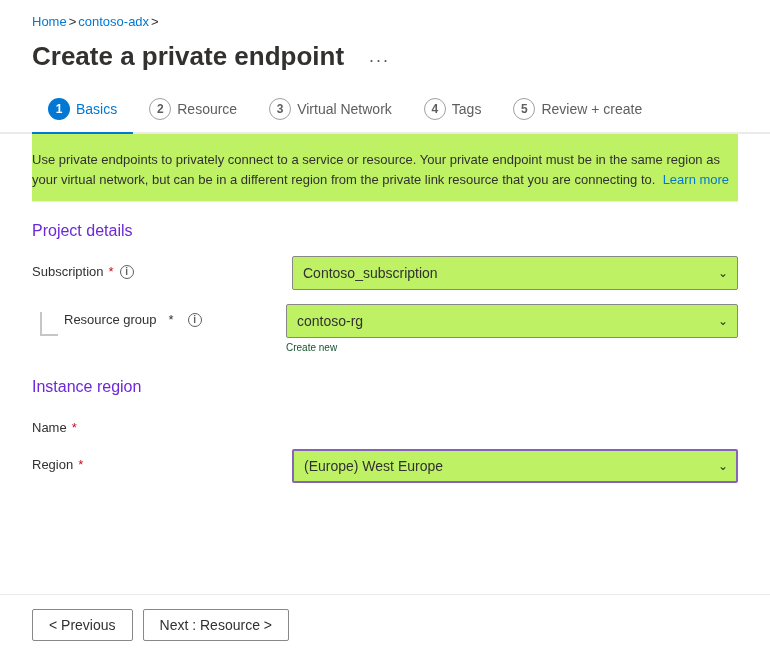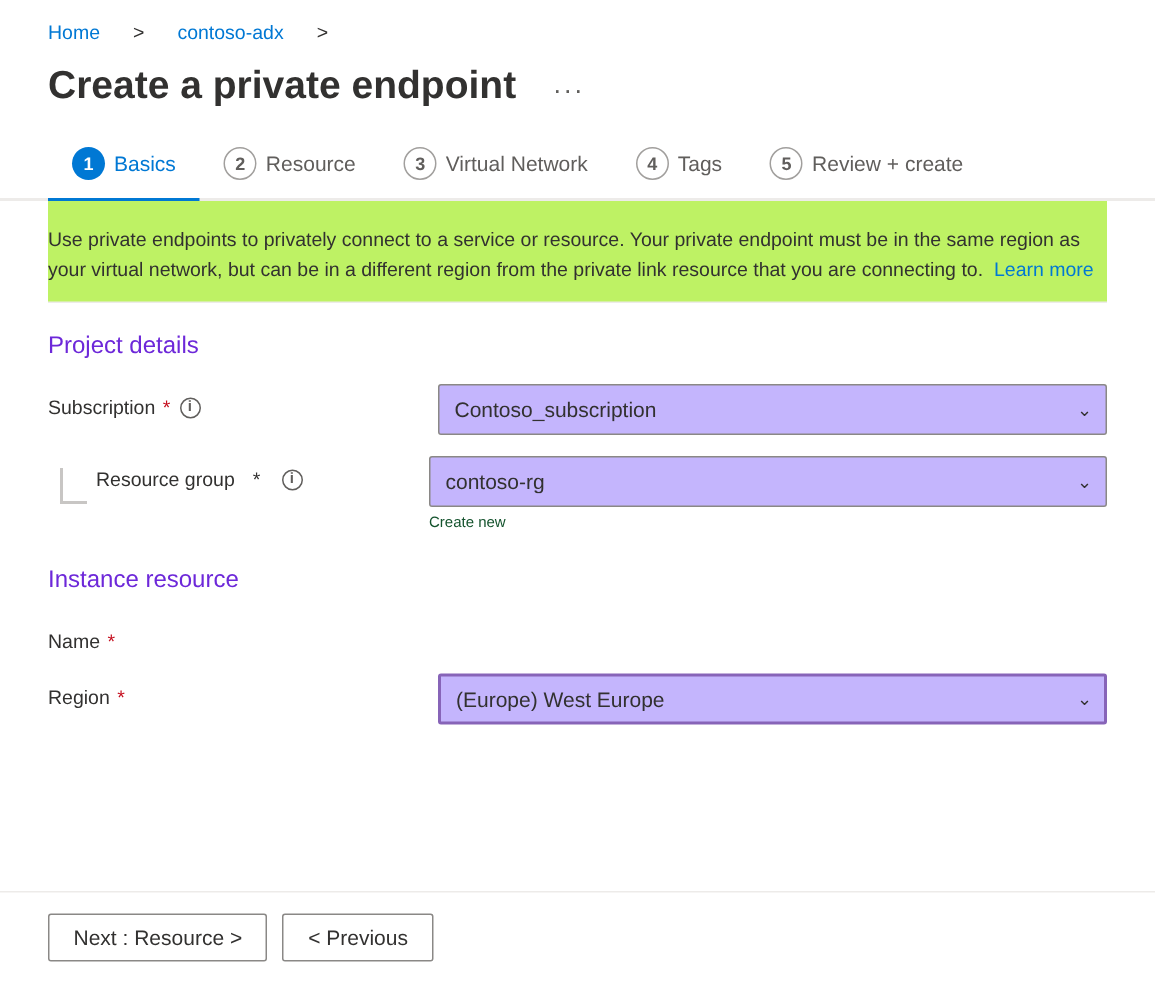--- a/index.html
+++ b/index.html
@@ -16,21 +16,21 @@
     }
     .main-content {
       flex: 1;
       padding: 0 32px;
       overflow-y: auto;
     }
     
     .breadcrumb {
       display: flex;
       align-items: center;
-      gap: 22px;
+      gap: 2px;
       padding: 14px 32px 8px;
       font-size: 13px;
     }
     .breadcrumb a {
       color: #0078d4;
       text-decoration: none;
     }
     
     .page-title {
       font-size: 26px;
@@ -154,21 +154,21 @@
       flex: 1;
     }
     .dropdown-container {
       position: relative;
       width: 100%;
     }
     .dropdown-container select {
       width: 100%;
       height: 34px;
       border: 1px solid #8a8886;
-      background: #c4b5fd;
+      background: #bef264;
       padding: 4px 32px 4px 10px;
       font-size: 14px;
       color: #323130;
       appearance: none;
       -webkit-appearance: none;
       cursor: pointer;
       border-radius: 2px;
     }
     .dropdown-arrow {
       position: absolute;
@@ -318,21 +318,21 @@
             <option>contoso-rg</option>
           </select>
           <span class="dropdown-arrow">⌄</span>
         </div>
         <a href="#" class="create-new-link">Create new</a>
       </div>
     </div>
   </div>
 
   <div class="form-section">
-    <div class="section-header">Instance resource</div>
+    <div class="section-header">Instance region</div>
 
     <div class="form-row">
       <div class="form-label">
         <span>Name</span>
         <span class="required">*</span>
       </div>
     </div>
 
     <div class="form-row">
       <div class="form-label">
@@ -346,15 +346,15 @@
           </select>
           <span class="dropdown-arrow">⌄</span>
         </div>
       </div>
     </div>
   </div>
 
 </div>
 
 <div class="footer">
+  <button class="btn btn-secondary">&lt; Previous</button>
   <button class="btn btn-primary">Next : Resource &gt;</button>
-  <button class="btn btn-secondary">&lt; Previous</button>
 </div>
 
 </body></html>

